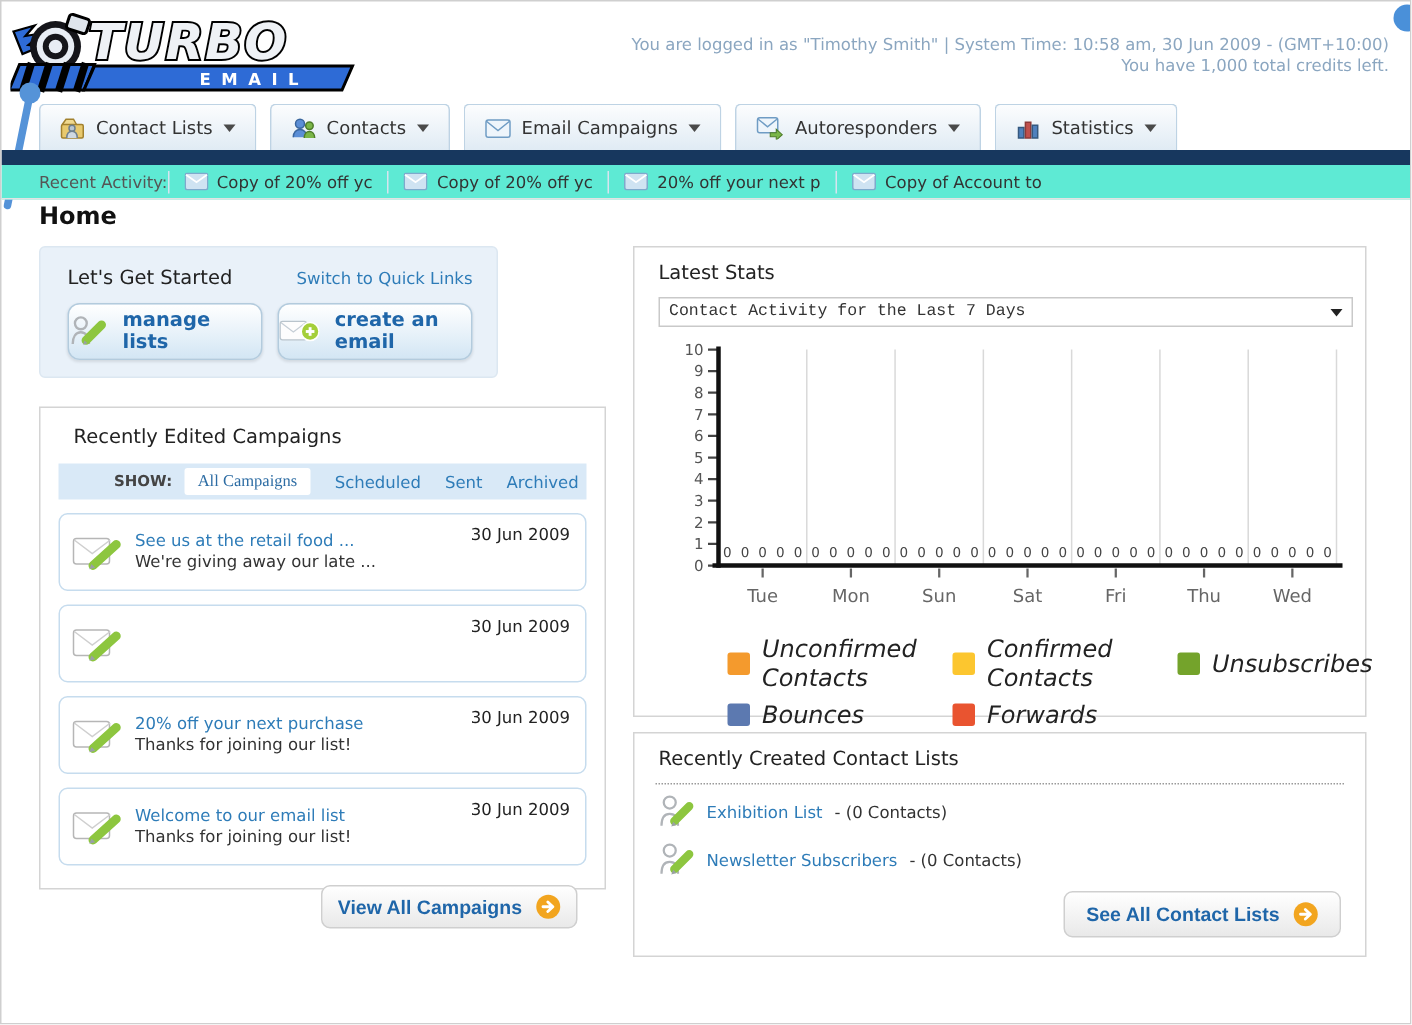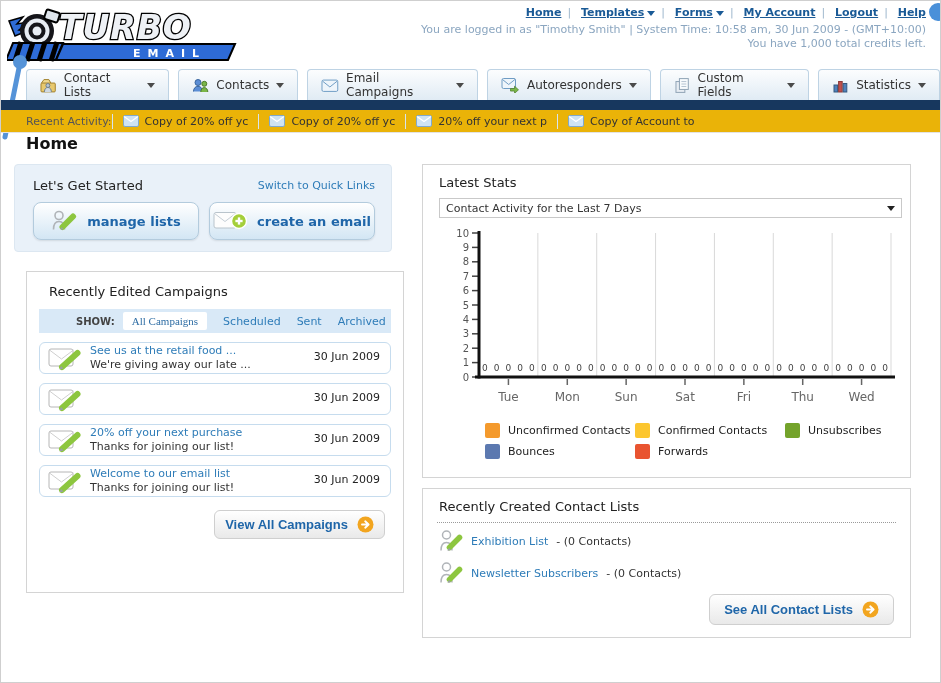--- a/index.html
+++ b/index.html
@@ -19,62 +19,62 @@
   .login-line { position:absolute; top:22px; right:14px; font-size:11px; color:#8ba6c0; }
   .credits-line { position:absolute; top:36px; right:14px; font-size:11px; color:#8ba6c0; }
 
   
   .tabstrip { position:absolute; top:68px; left:0; width:100%; height:31px; display:flex; gap:9px; padding-left:25px; }
   .tab { display:flex; align-items:center; gap:7px; height:31px; padding:0 13px; background:linear-gradient(#fcfdfe,#e0ebf4); border:1px solid #bed3e4; border-bottom:none; border-radius:4px 4px 0 0; font-size:12px; color:#333; cursor:pointer; }
   .tab .caret { width:0; height:0; border-left:4px solid transparent; border-right:4px solid transparent; border-top:5px solid #4a4a4a; }
   .navybar { position:absolute; top:99px; left:0; width:100%; height:10px; background:#17375e; }
 
   
-  .activity { position:absolute; top:109px; left:0; width:100%; height:23px; display:flex; align-items:center; border-bottom:1px solid #e3e3e3; background:#eab308; }
+  .activity { position:absolute; top:109px; left:0; width:100%; height:23px; display:flex; align-items:center; border-bottom:1px solid #e3e3e3; background:#5eead4; }
   .activity-label { margin-left:25px; font-size:11px; color:#555; }
   .activity-item { display:flex; align-items:center; gap:6px; font-size:11px; color:#333; padding:0 10px; border-left:1px solid #d7e4ef; height:15px; cursor:pointer; }
   .activity-item:first-of-type { border-left:none; margin-left:14px; }
 
   .page-title { position:absolute; top:133px; left:25px; font-size:16px; font-weight:bold; color:#111; }
 
   
   .panel { position:absolute; background:#fff; border:1px solid #d4d4d4; }
   .panel-title { font-size:13px; color:#222; }
 
   
-  .get-started { left:13px; top:163px; width:378px; height:88px; background:#e9f1f9; border:1px solid #dce7f1; border-radius:4px; }
+  .get-started { left:25px; top:163px; width:306px; height:88px; background:#e9f1f9; border:1px solid #dce7f1; border-radius:4px; }
   .gs-head { display:flex; justify-content:space-between; align-items:center; padding:13px 16px 0 18px; }
   .gs-link { font-size:11px; color:#2e7cb8; text-decoration:none; cursor:pointer; }
   .gs-buttons { display:flex; gap:10px; padding:9px 16px 0 18px; }
   .blue-btn { flex:1; height:38px; display:flex; align-items:center; justify-content:center; gap:10px; background:linear-gradient(#ffffff,#d3e6f4); border:1px solid #b3cbdd; border-radius:8px; box-shadow:0 1px 2px rgba(0,0,0,.10); font-size:13px; font-weight:bold; color:#1f66a9; cursor:pointer; }
 
   
   .campaigns { left:25px; top:270px; width:378px; height:322px; }
   .campaigns .panel-title { padding:12px 0 0 22px; }
   .show-bar { margin:10px 12px 0 12px; height:24px; background:#d9e9f7; display:flex; align-items:center; font-size:11px;padding-left:28px; }
   .show-label { font-size:10px; font-weight:bold; color:#444; margin:0 8px 0 9px; }
   .filter-active { background:#fff; padding:3px 9px; border-radius:2px; color:#2e6da4; cursor:pointer;font-family:Liberation Serif, serif; }
   .filter-link { color:#2e7cb8; margin-left:16px; cursor:pointer; }
-  .camp-row { margin:9px 12px 0 12px; height:32px; border:1px solid #c6dcee; border-radius:6px; display:flex; align-items:center; padding:0 10px 0 8px; cursor:pointer; }
+  .camp-row { margin:9px 12px 0 12px; height:52px; border:1px solid #c6dcee; border-radius:6px; display:flex; align-items:center; padding:0 10px 0 8px; cursor:pointer; }
   .camp-text { margin-left:8px; line-height:14px; }
   .camp-title { font-size:11px; color:#2e7cb8; }
   .camp-sub { font-size:11px; color:#333; }
   .camp-date { margin-left:auto; font-size:11px; color:#222; align-self:flex-start; margin-top:7px; }
   .view-all-wrap { display:flex; justify-content:flex-end; margin:13px 18px 0 0; }
   .pill-btn { display:inline-flex; align-items:center; gap:9px; background:linear-gradient(#ffffff,#e9e9e9); border:1px solid #cfcfcf; border-radius:6px; padding:5px 10px; font-size:13px; font-weight:bold; color:#1f66a9; cursor:pointer; }
 
   
   .stats { left:421px; top:163px; width:489px; height:314px; }
   .stats .panel-title { padding:10px 0 0 16px; }
-  .select-wrap { position:relative; margin:8px 8px 0 16px; }
+  .select-wrap { position:relative; margin:8px 8px 0 16px;font-family:Liberation Mono, monospace; }
   .select-box { width:100%; height:20px; border:1px solid #c9c9c9; background:#fff; font-size:11px; color:#333; display:flex; align-items:center; padding:0 20px 0 6px; cursor:pointer; }
   .select-caret { position:absolute; right:7px; top:8px; width:0; height:0; border-left:4px solid transparent; border-right:4px solid transparent; border-top:5px solid #222; pointer-events:none; }
   #stats-chart { position:absolute; left:10px; top:60px; }
   .legend { position:absolute; left:62px; top:258px; display:grid; grid-template-columns:150px 150px 1fr; row-gap:6px; }
-  .legend-item { display:flex; align-items:center; gap:8px; font-size:11px; color:#222; }
+  .legend-item { display:flex; align-items:center; gap:8px; font-size:16px; color:#222;font-style:italic; }
   .legend-swatch { width:15px; height:15px; border-radius:2px; flex:none; }
 
   
   .contact-lists { left:421px; top:487px; width:489px; height:150px; }
   .contact-lists .panel-title { padding:10px 0 8px 16px; }
   .dotted { border-top:1px dotted #9a9a9a; margin:0 14px; }
   .cl-item { display:flex; align-items:center; gap:8px; margin:4px 0 2px 16px; height:28px; }
   .cl-name { font-size:11px; color:#2e7cb8; cursor:pointer; }
   .cl-detail { font-size:11px; color:#333; }
   .see-all-wrap { position:absolute; right:16px; bottom:12px; }
@@ -112,28 +112,20 @@
       <text x="126" y="51.5" font-family="'DejaVu Sans',sans-serif" font-size="11" font-weight="bold" fill="#fff" letter-spacing="7">EMAIL</text>
     </svg>
   </div>
 
   <svg class="needle" width="32" height="92" viewBox="0 0 32 92">
     <line x1="19" y1="10" x2="4" y2="84" stroke="#5593d8" stroke-width="5" stroke-linecap="round"></line>
     <circle cx="19" cy="9" r="7" fill="#5593d8"></circle>
   </svg>
   <div class="corner-ball"></div>
 
-  <div class="header-links">
-    <a>Home</a><span class="hl-sep">|</span>
-    <a><span>Templates</span><span class="caret-sm"></span></a><span class="hl-sep">|</span>
-    <a><span>Forms</span><span class="caret-sm"></span></a><span class="hl-sep">|</span>
-    <a>My Account</a><span class="hl-sep">|</span>
-    <a>Logout</a><span class="hl-sep">|</span>
-    <a>Help</a>
-  </div>
   <div class="login-line">You are logged in as "Timothy Smith" | System Time: 10:58 am, 30 Jun 2009 - (GMT+10:00)</div>
   <div class="credits-line">You have 1,000 total credits left.</div>
 
   <div class="tabstrip">
     <div class="tab">
       <svg width="17" height="17" viewBox="0 0 17 17">
         <path d="M1.5 6 l2.5-3.5 h5 l2 3.5" fill="#f0d98f" stroke="#a2812e"></path>
         <rect x="1" y="6" width="14.5" height="9" rx="1" fill="#e8c96e" stroke="#a2812e"></rect>
         <circle cx="8" cy="8.5" r="2" fill="#b9c6d2" stroke="#6e7f8d"></circle>
         <path d="M4.5 15 c0-3 1.5-4.5 3.5-4.5 s3.5 1.5 3.5 4.5" fill="#cfd9e2" stroke="#6e7f8d"></path>
@@ -159,31 +151,20 @@
       <span>Email Campaigns</span>
         <span class="caret"></span>
     </div>
     <div class="tab">
       <svg width="19" height="16" viewBox="0 0 19 16">
         <rect x="1" y="1.5" width="13.5" height="10" rx="1.5" fill="#eef5fb" stroke="#6f9cc4"></rect>
         <path d="M1.5 2.5 l6.2 5 6.2-5" fill="none" stroke="#6f9cc4"></path>
         <path d="M9.5 11.5 h4 v-2.3 l4 3.6 -4 3.6 v-2.3 h-4 z" fill="#7ab648" stroke="#4e7c2a" stroke-width=".7"></path>
       </svg>
       <span>Autoresponders</span>
-        <span class="caret"></span>
-    </div>
-    <div class="tab">
-      <svg width="17" height="17" viewBox="0 0 17 17">
-        <rect x="2" y="4.5" width="9" height="11" fill="#e7edf3" stroke="#8fa3b5"></rect>
-        <rect x="5.5" y="1.5" width="9" height="11" fill="#f8fbfd" stroke="#8fa3b5"></rect>
-        <line x1="7.5" y1="4.5" x2="12.5" y2="4.5" stroke="#b6c4d1"></line>
-        <line x1="7.5" y1="7" x2="12.5" y2="7" stroke="#b6c4d1"></line>
-        <line x1="7.5" y1="9.5" x2="12.5" y2="9.5" stroke="#b6c4d1"></line>
-      </svg>
-      <span>Custom Fields</span>
         <span class="caret"></span>
     </div>
     <div class="tab">
       <svg width="17" height="17" viewBox="0 0 17 17">
         <rect x="2" y="8" width="3.6" height="7" fill="#4f81bd" stroke="#35597f"></rect>
         <rect x="6.6" y="4.5" width="3.6" height="10.5" fill="#c0504d" stroke="#8d3a38"></rect>
         <rect x="11.2" y="6.5" width="3.6" height="8.5" fill="#4f81bd" stroke="#35597f"></rect>
       </svg>
       <span>Statistics</span>
         <span class="caret"></span>

